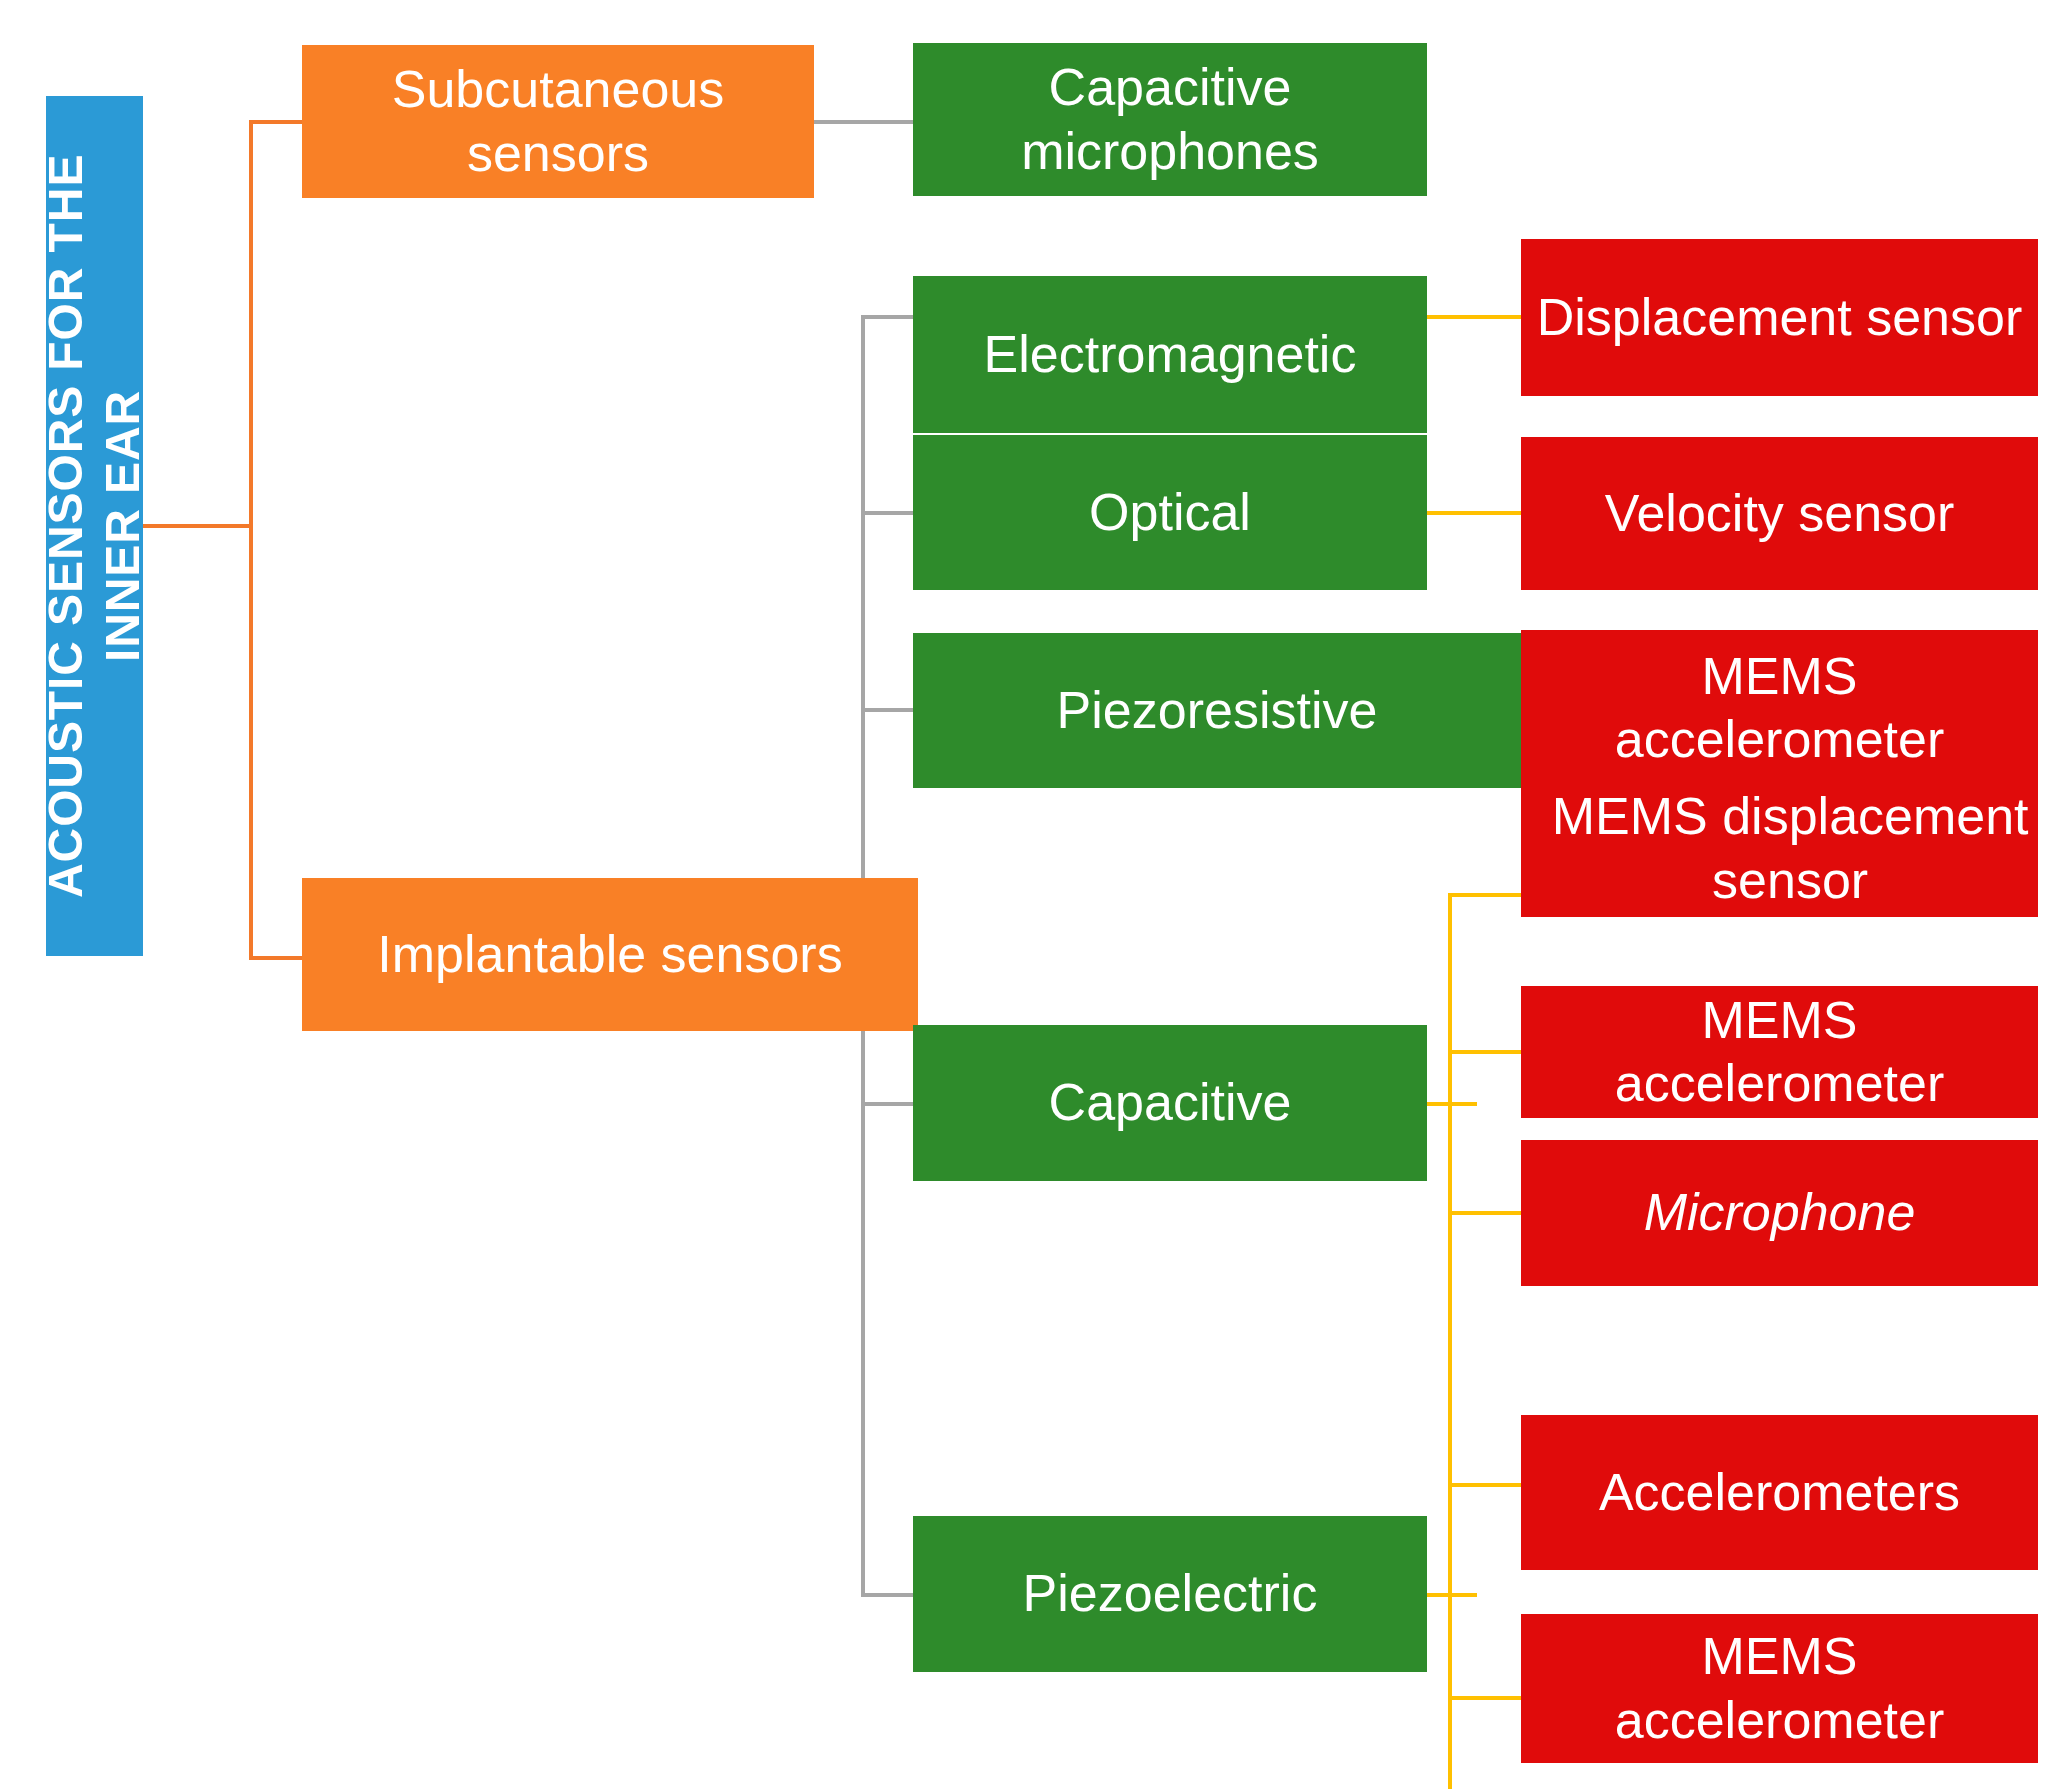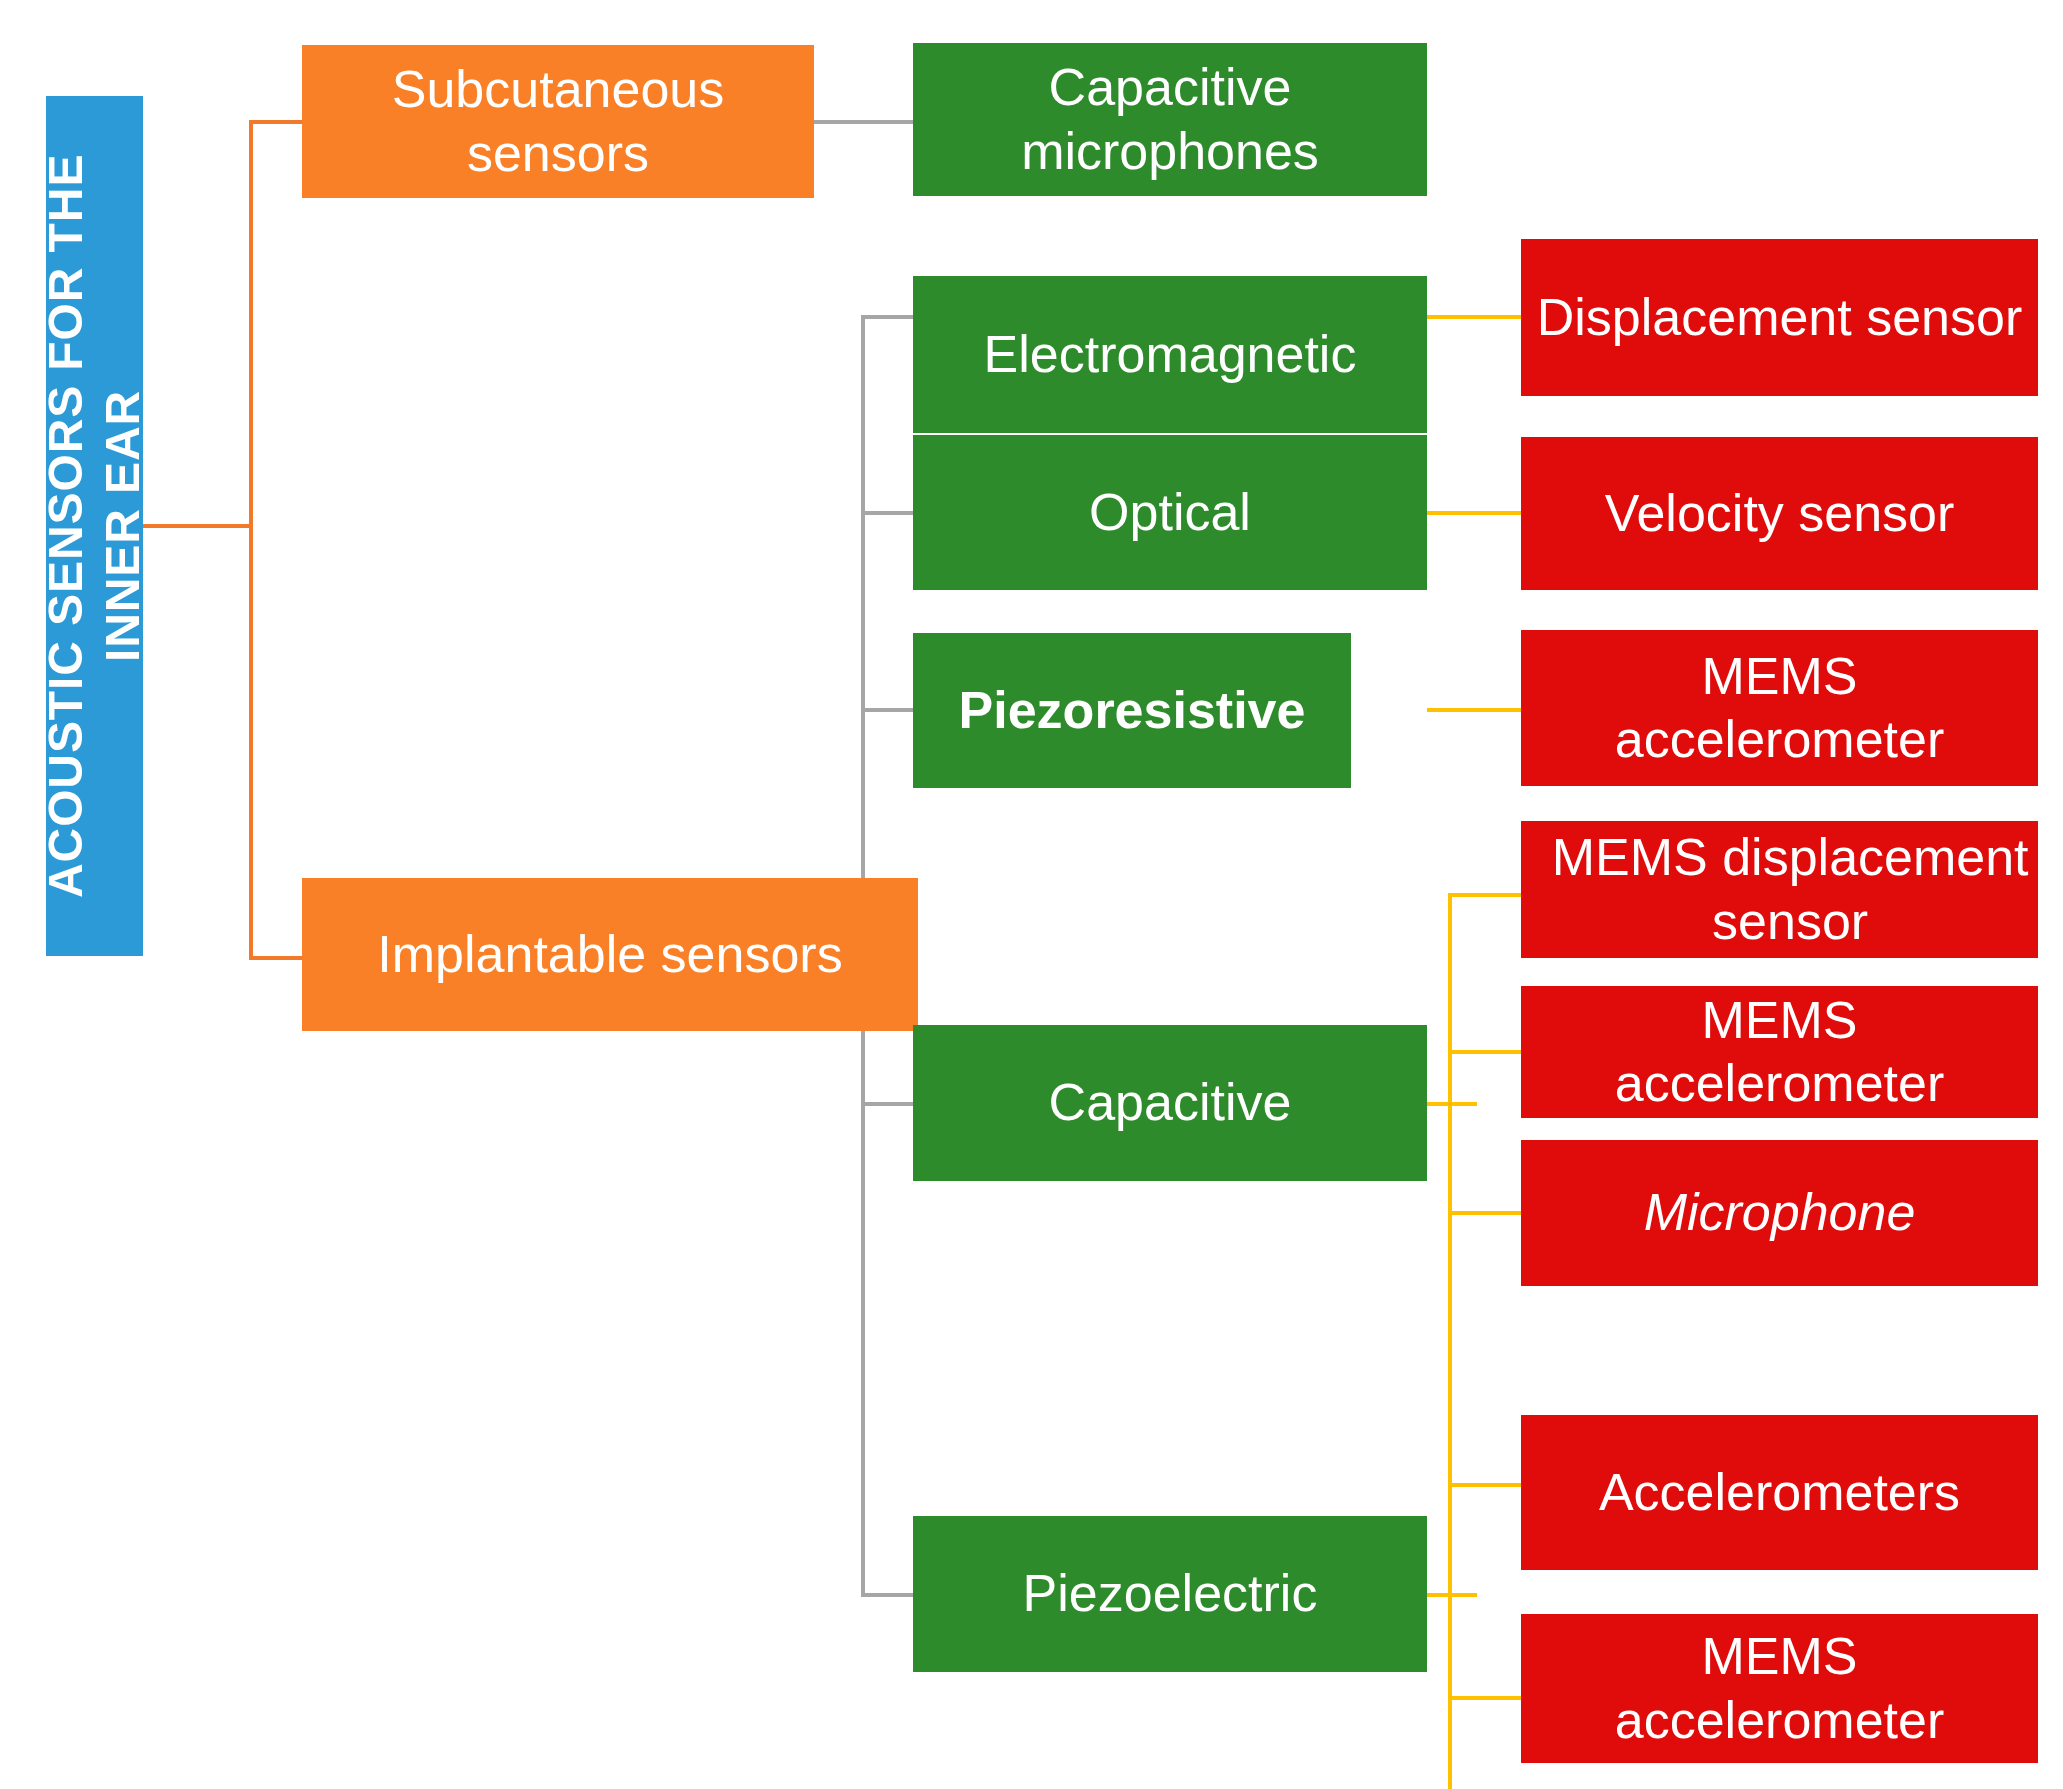--- a/index.html
+++ b/index.html
@@ -97,33 +97,33 @@
   <div class="node lvl1" style="left:302px; top:45px; width:512px; height:153px;">Subcutaneous sensors</div>
 
   <div class="node lvl1" style="left:302px; top:878px; width:616px; height:153px;">Implantable sensors</div>
 
   <div class="node lvl2" style="left:913px; top:43px; width:514px; height:153px;">Capacitive microphones</div>
 
   <div class="node lvl2" style="left:913px; top:239px; width:514px; height:157px;margin-top:37px;">Electromagnetic</div>
 
   <div class="node lvl2" style="left:913px; top:435px; width:514px; height:155px;">Optical</div>
 
-  <div class="node lvl2" style="left:913px; top:633px; width:438px; height:155px;font-weight:bold;">Piezoresistive</div>
+  <div class="node lvl2" style="left:913px; top:633px; width:608px; height:155px;">Piezoresistive</div>
 
   <div class="node lvl2" style="left:913px; top:1025px; width:514px; height:156px;text-align:right;">Capacitive</div>
 
   <div class="node lvl2" style="left:913px; top:1516px; width:514px; height:156px;">Piezoelectric</div>
 
   <div class="node lvl3" style="left:1521px; top:239px; width:517px; height:157px;">Displacement sensor</div>
 
   <div class="node lvl3" style="left:1521px; top:437px; width:517px; height:153px;">Velocity sensor</div>
 
   <div class="node lvl3" style="left:1521px; top:630px; width:517px; height:156px;">MEMS accelerometer</div>
 
-  <div class="node lvl3" style="left:1521px; top:821px; width:517px; height:137px;padding-left:30px;">MEMS displacement sensor</div>
+  <div class="node lvl3" style="left:1521px; top:780px; width:517px; height:137px;padding-left:30px;">MEMS displacement sensor</div>
 
   <div class="node lvl3" style="left:1521px; top:986px; width:517px; height:132px;">MEMS accelerometer</div>
 
   <div class="node lvl3" style="left:1521px; top:1140px; width:517px; height:146px;font-style:italic;">Microphone</div>
 
   <div class="node lvl3" style="left:1521px; top:1415px; width:517px; height:155px;">Accelerometers</div>
 
   <div class="node lvl3" style="left:1521px; top:1614px; width:517px; height:149px;">MEMS accelerometer</div>
 
 </div>

